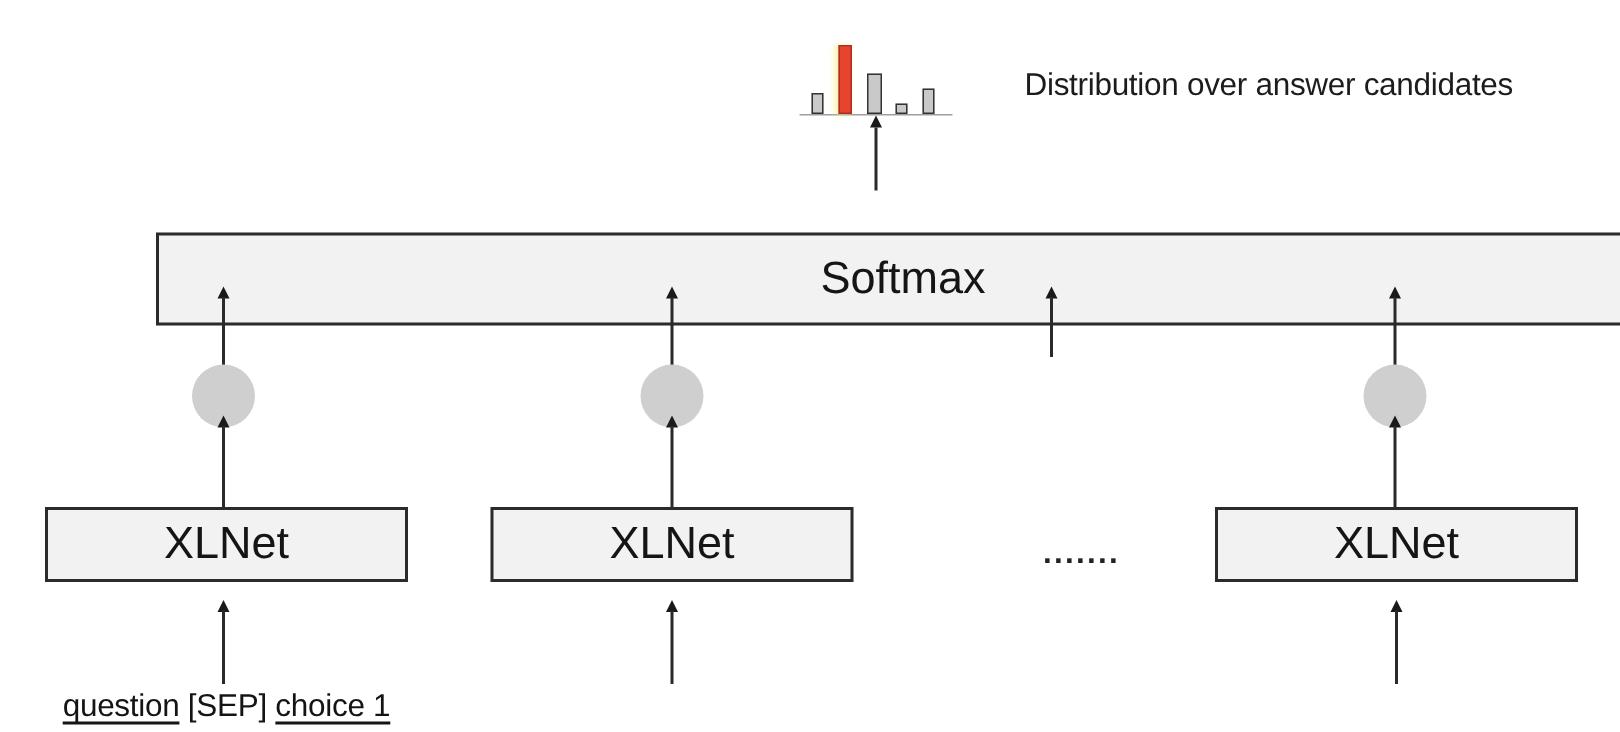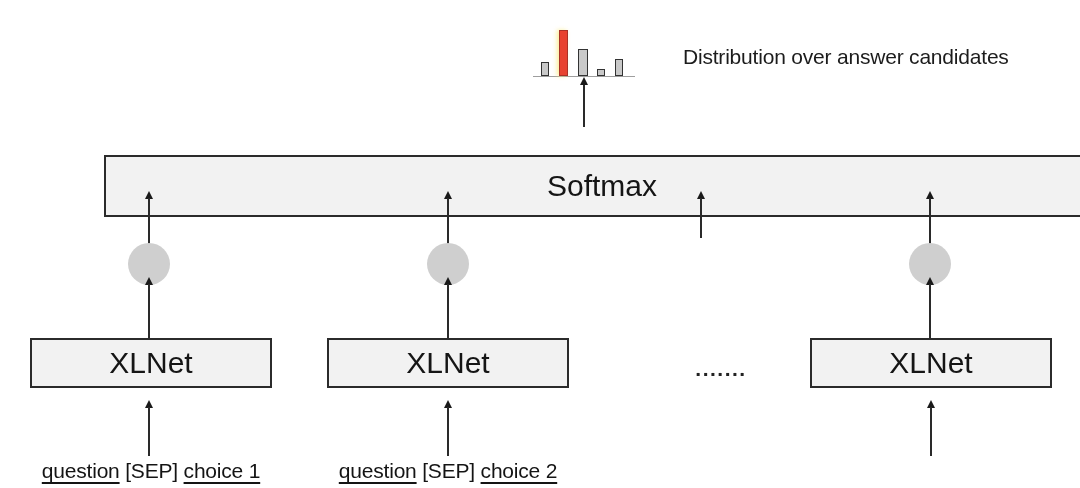--- a/index.html
+++ b/index.html
@@ -115,17 +115,14 @@
   <div class="arrow-head" style="left:144.5px;top:400px;"></div>
   <div class="arrow-line" style="left:148.3px;top:407px;height:49px;"></div>
   <div class="arrow-head" style="left:443.5px;top:400px;"></div>
   <div class="arrow-line" style="left:447.3px;top:407px;height:49px;"></div>
   <div class="arrow-head" style="left:926.5px;top:400px;"></div>
   <div class="arrow-line" style="left:930.3px;top:407px;height:49px;"></div>
 
   <div id="input-1" class="input-label">
     <span class="u">question</span><span> </span><span>[SEP]</span><span> </span><span class="u">choice 1</span>
   </div>
-  <div id="input-2" class="input-label">
-    <span class="u">question</span><span> </span><span>[SEP]</span><span> </span><span class="u">choice 2</span>
-  </div>
 
 </div>
 
 </body></html>

